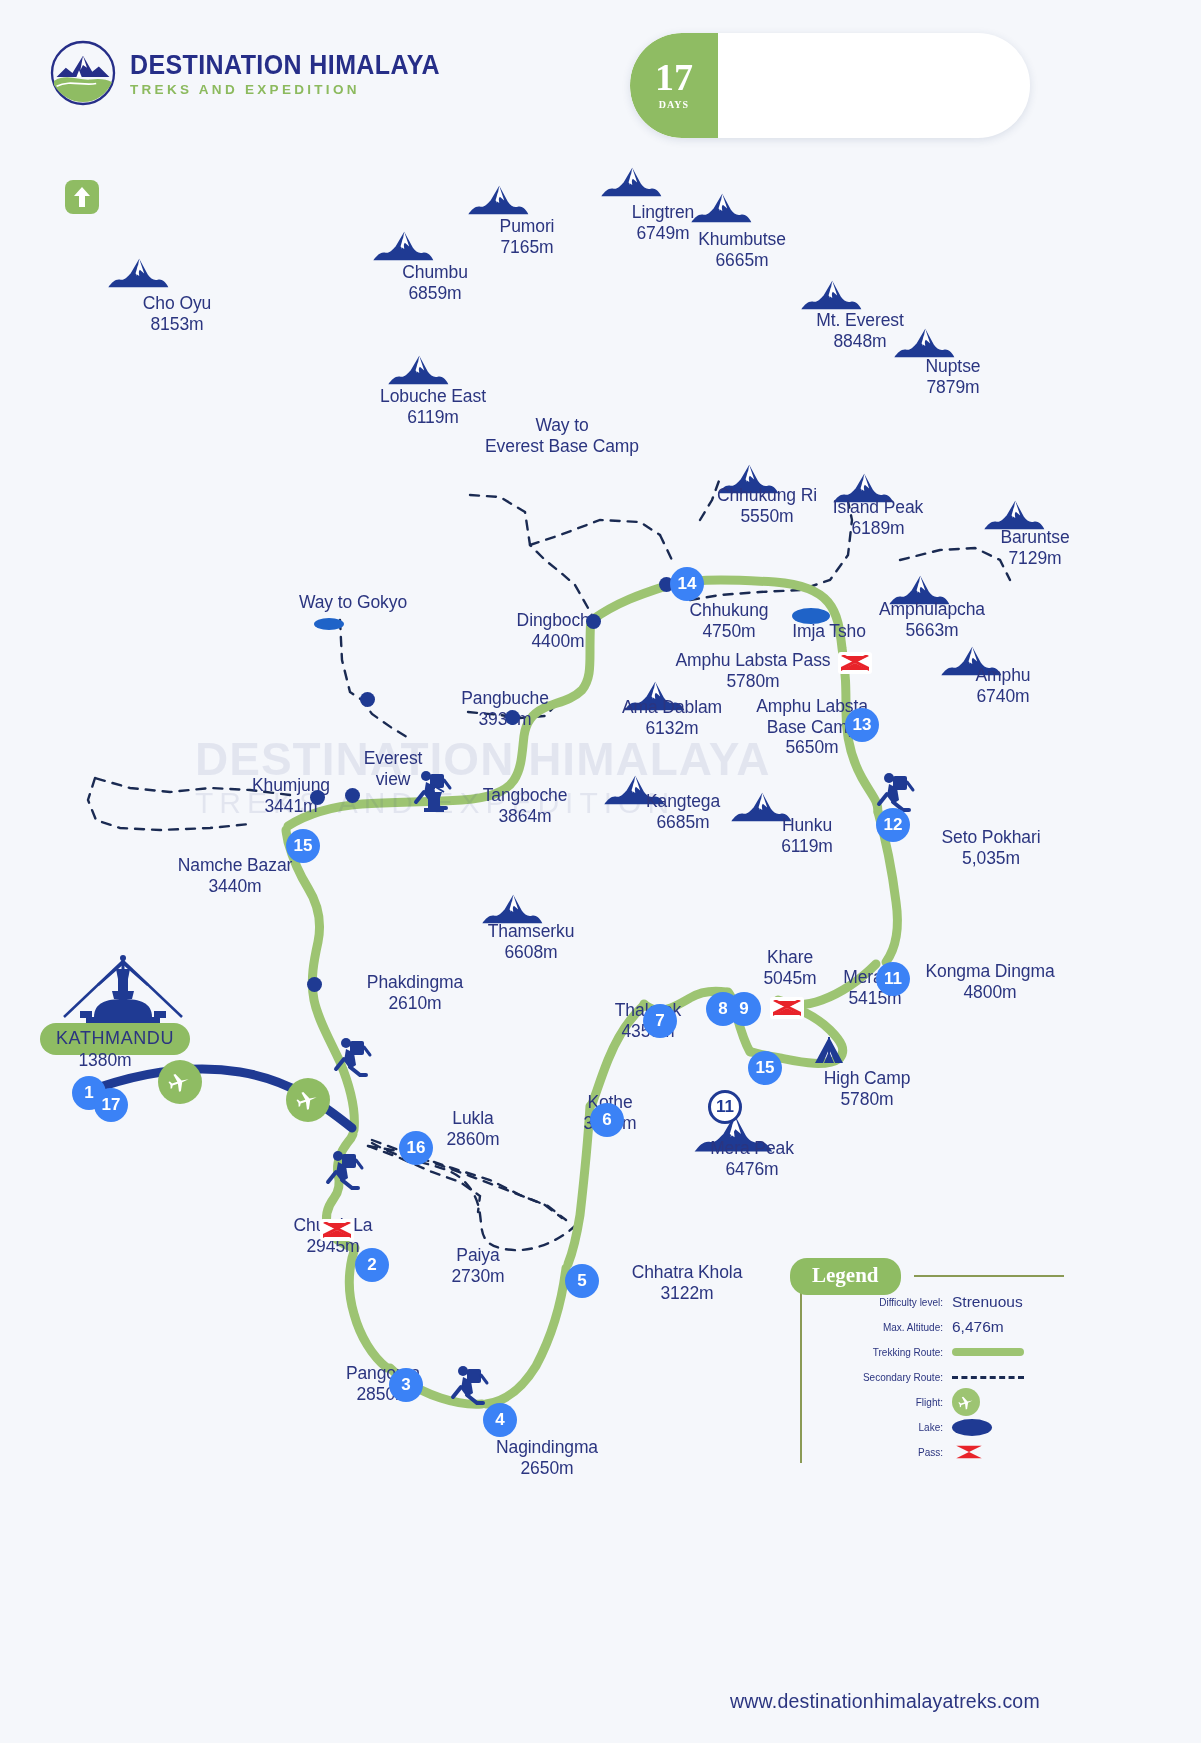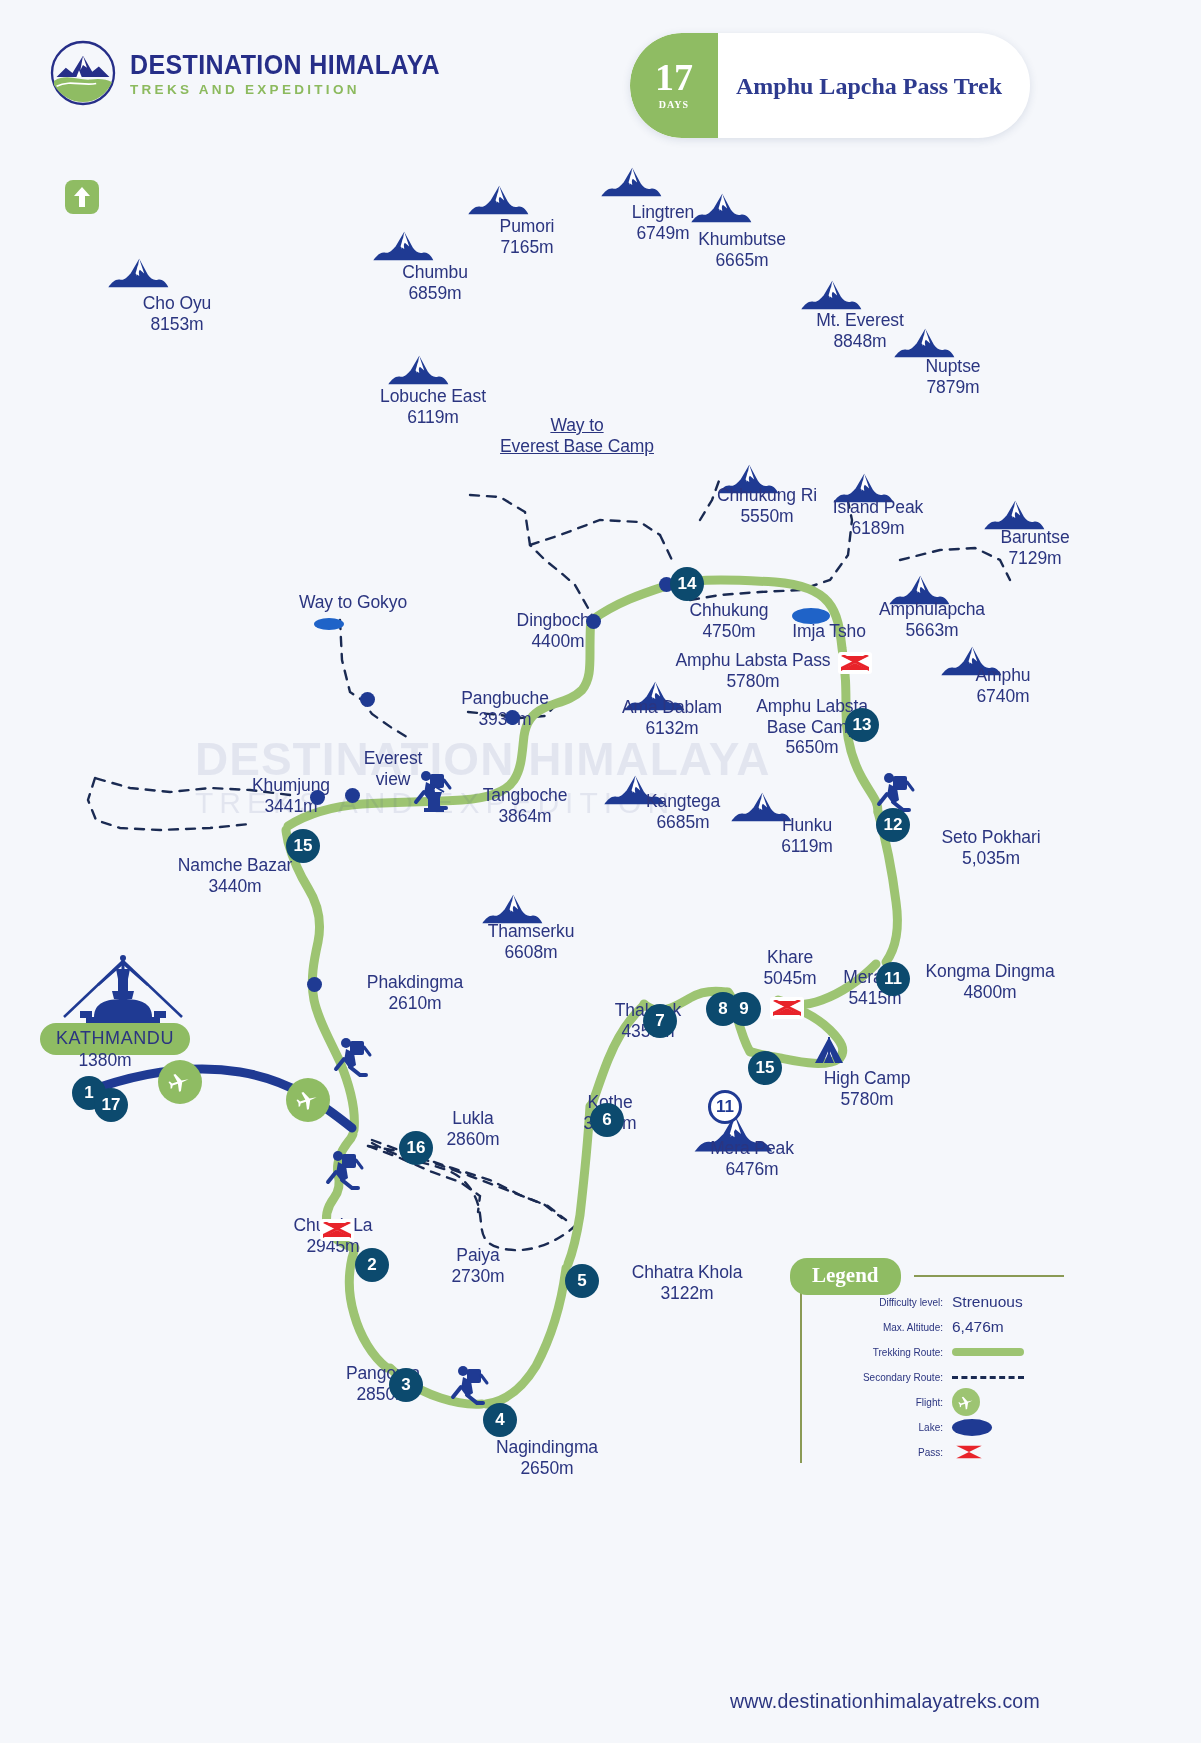--- a/index.html
+++ b/index.html
@@ -94,21 +94,21 @@
   .map-label .el { display: block; }
 
   
   .peak { position: absolute; }
 
   
   .wp {
     position: absolute;
     width: 34px; height: 34px;
     border-radius: 50%;
-    background: #0c4a6e;
+    background: #3b82f6;
     color: #ffffff;
     font-size: 17px; font-weight: 700;
     display: flex; align-items: center; justify-content: center;
     font-family: "Liberation Sans", sans-serif;
   }
   .wp.ring {
     background: #ffffff;
     color: #1f3a93;
     border: 3px solid #1f3a93;
   }
@@ -312,21 +312,20 @@
       <div class="logo-line2">TREKS AND EXPEDITION</div>
     </div>
   </div>
 
   <div id="title-badge">
     <div id="days-block">
       <div id="days-number">17</div>
       <div id="days-label">DAYS</div>
     </div>
     <div id="title-text">
-      <div class="title-line">Amphu Lapcha Pass Trek</div>
     </div>
   </div>
 
   <div id="north-arrow">
     <svg width="20" height="22" viewBox="0 0 20 22">
       <path d="M10,1 L18,10 L13,10 L13,21 L7,21 L7,10 L2,10 Z" fill="#ffffff"></path>
     </svg>
   </div>
 
   <div id="peak-layer">
@@ -451,21 +450,21 @@
       <div class="map-label" style="left: 456px; top: 921px; width: 150px;"><span class="nm">Thamserku</span><span class="el">6608m</span></div>
       <div class="peak" style="left: 693px; top: 1110px;"><svg width="80" height="44" viewBox="0 0 100 55">
     <path d="M2,52 C8,44 14,38 22,40 C28,41 32,36 38,30 L52,6 L66,32
              C70,38 76,42 82,40 C90,38 96,46 99,52 Z" fill="#1f3a93"></path>
     <path d="M52,6 L60,30 L53,24 L47,34 Z" fill="#ffffff"></path>
     <path d="M50,16 L52,34 L46,30 Z" fill="#ffffff"></path>
   </svg></div>
       <div class="map-label" style="left: 677px; top: 1138px; width: 150px;"><span class="nm">Mera Peak</span><span class="el">6476m</span></div>
     </div>
   <div id="place-layer">
-      <div class="map-label" style="left: 492px; top: 415px; width: 170px; text-decoration: underline;"><span class="nm">Way to</span><span class="el">Everest Base Camp</span></div>
+      <div class="map-label" style="left: 477px; top: 415px; width: 170px;"><span class="nm">Way to</span><span class="el">Everest Base Camp</span></div>
       <div class="map-label" style="left: 268px; top: 592px; width: 170px;"><span class="nm">Way to Gokyo</span></div>
       <div class="map-label" style="left: 473px; top: 610px; width: 170px;"><span class="nm">Dingboche</span><span class="el">4400m</span></div>
       <div class="map-label" style="left: 644px; top: 600px; width: 170px;"><span class="nm">Chhukung</span><span class="el">4750m</span></div>
       <div class="map-label" style="left: 744px; top: 621px; width: 170px;"><span class="nm">Imja Tsho</span></div>
       <div class="map-label" style="left: 668px; top: 650px; width: 170px;"><span class="nm">Amphu Labsta Pass</span><span class="el">5780m</span></div>
       <div class="map-label" style="left: 727px; top: 696px; width: 170px;"><span class="nm">Amphu Labsta</span><span class="el">Base Camp</span><span class="el">5650m</span></div>
       <div class="map-label" style="left: 420px; top: 688px; width: 170px;"><span class="nm">Pangbuche</span><span class="el">3930m</span></div>
       <div class="map-label" style="left: 308px; top: 748px; width: 170px;"><span class="nm">Everest</span><span class="el">view</span></div>
       <div class="map-label" style="left: 206px; top: 775px; width: 170px;"><span class="nm">Khumjung</span><span class="el">3441m</span></div>
       <div class="map-label" style="left: 440px; top: 785px; width: 170px;"><span class="nm">Tangboche</span><span class="el">3864m</span></div>

